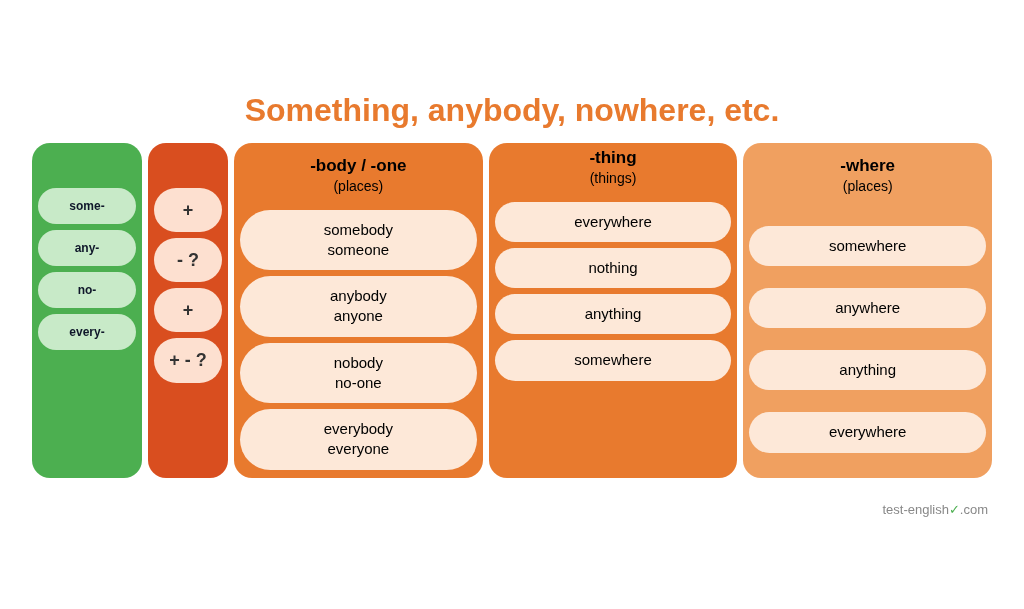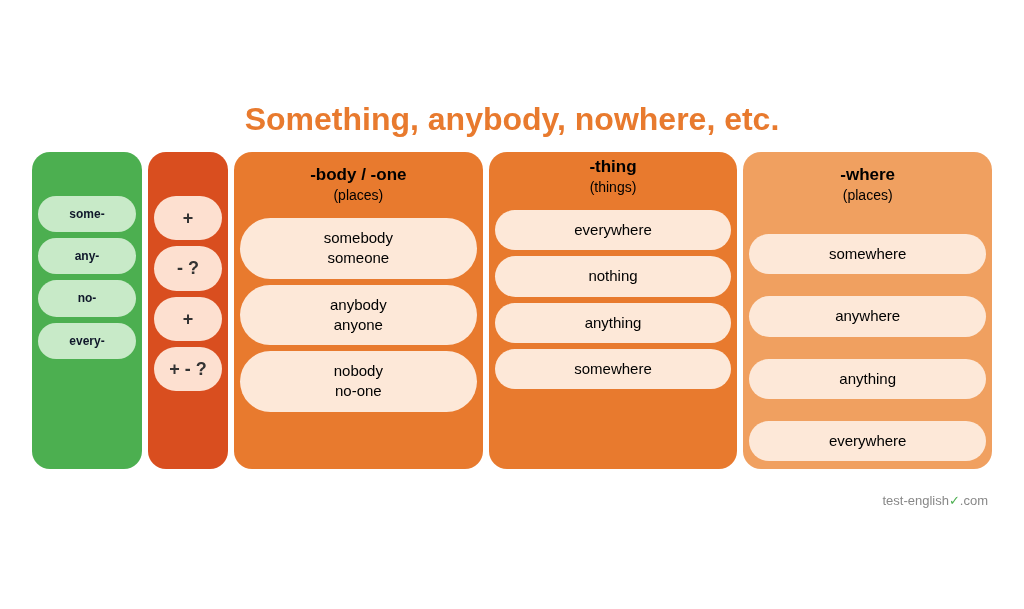--- a/index.html
+++ b/index.html
@@ -138,20 +138,21 @@
       <div class="pill pill-red">+ - ?</div>
     </div>
 
     <div class="col col-body" style="width:190px;">
       <div class="col-header">
         -body / -one<span>(places)</span>
       </div>
       <div class="pill">somebody<br>someone</div>
       <div class="pill">anybody<br>anyone</div>
       <div class="pill">nobody<br>no-one</div>
+      <div class="pill">everybody<br>everyone</div>
     </div>
 
     <div class="col col-thing" style="width:190px;">
       <div class="col-header">
         -thing<span>(things)</span>
       </div>
       <div class="pill">everywhere</div>
       <div class="pill">nothing</div>
       <div class="pill">anything</div>
       <div class="pill">somewhere</div>

